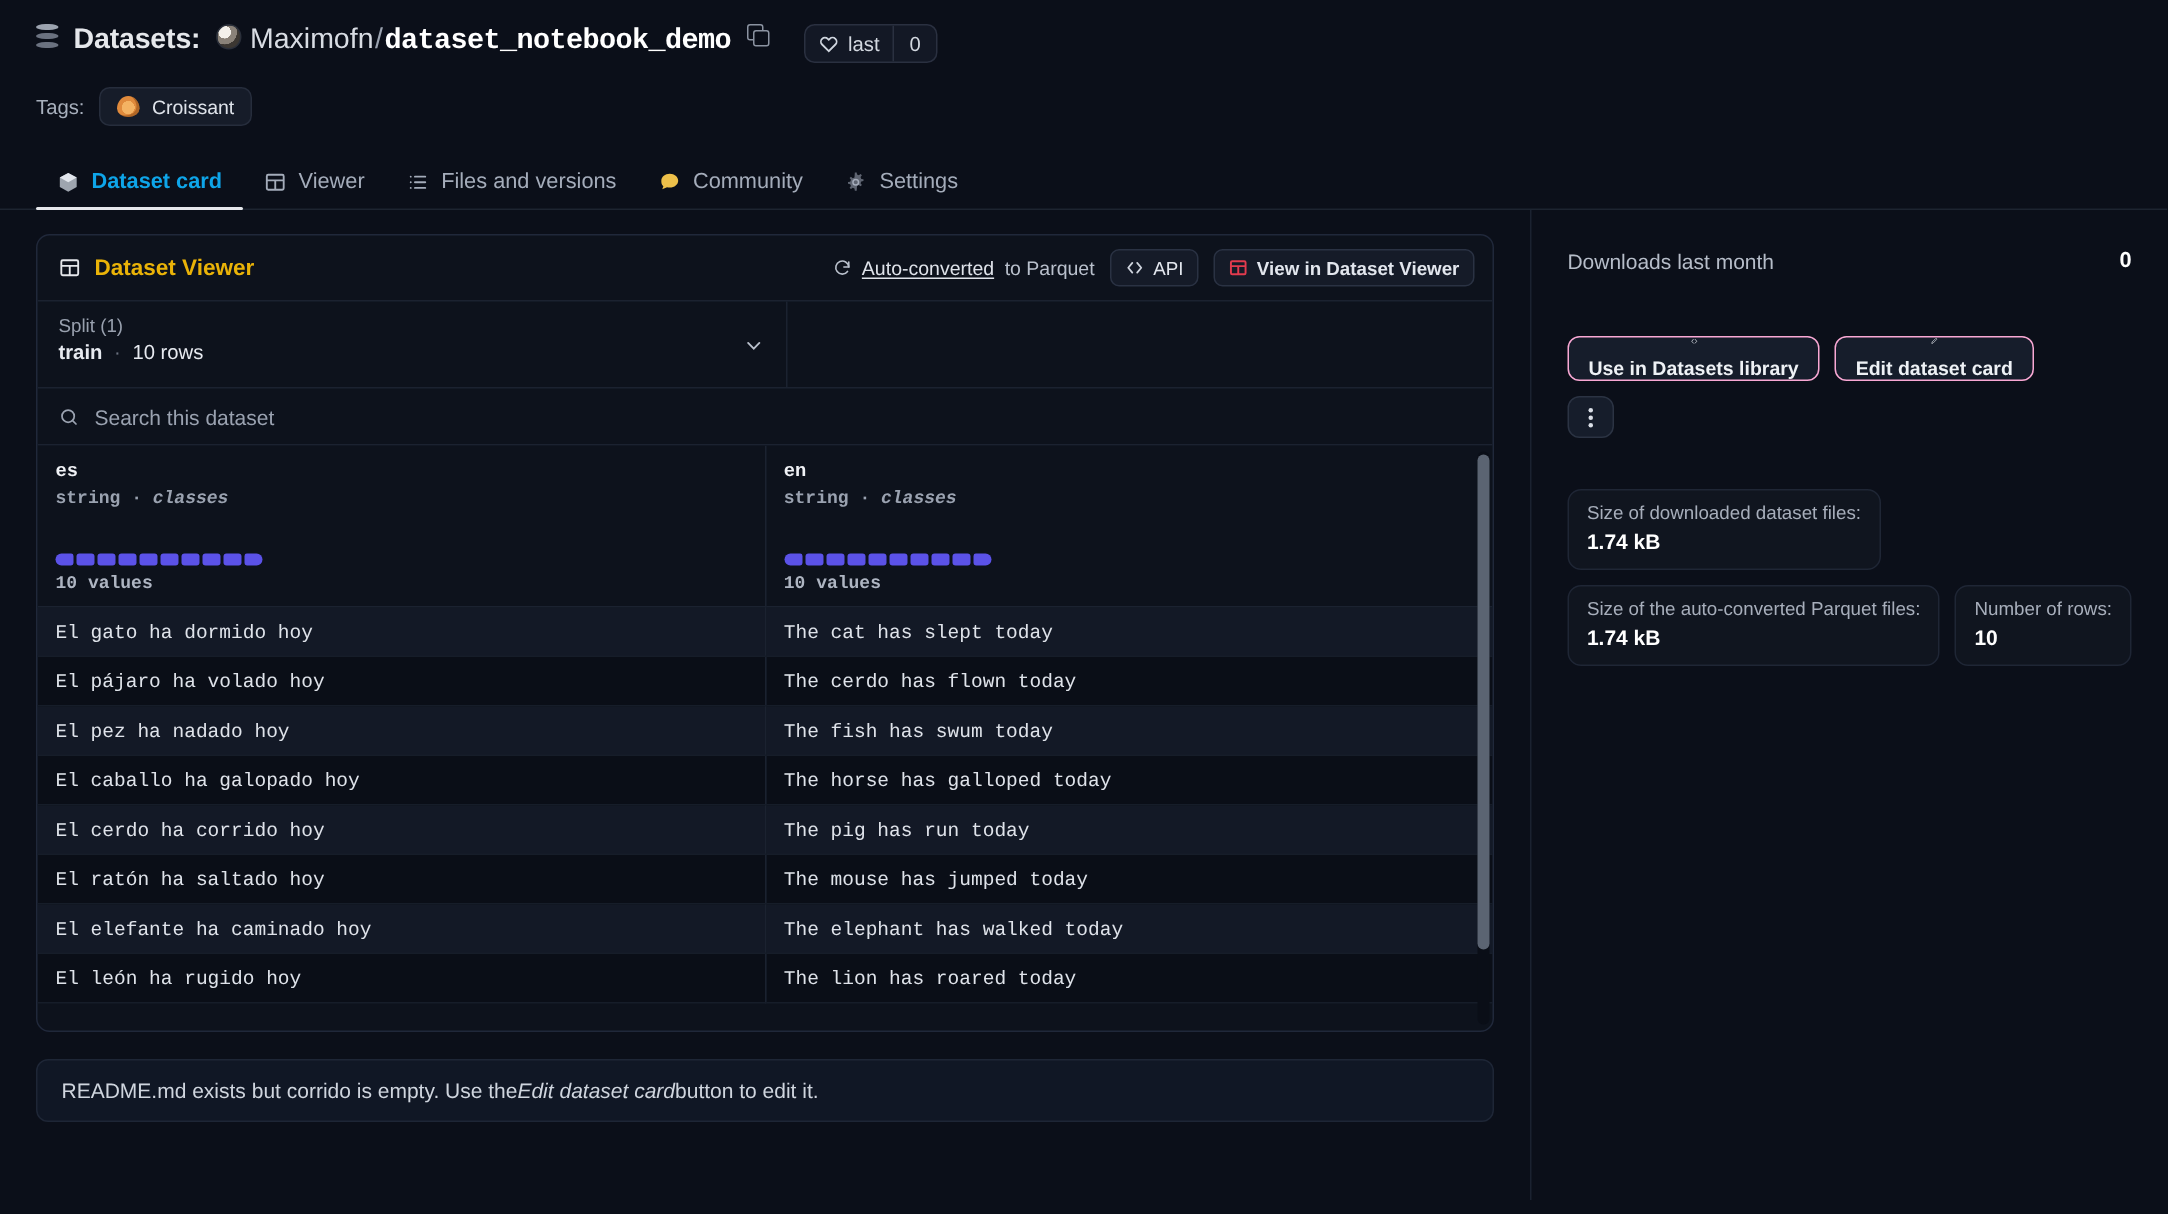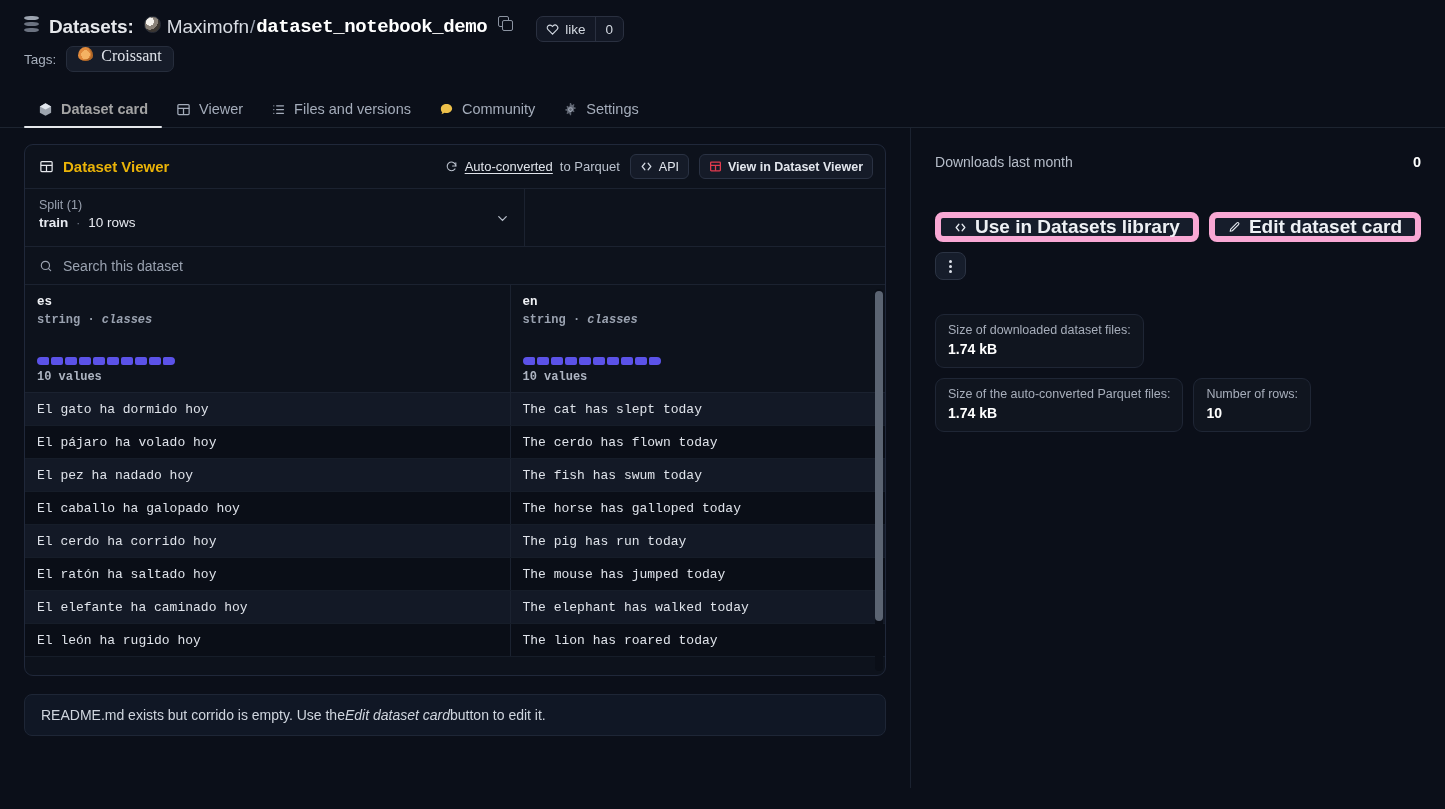--- a/index.html
+++ b/index.html
@@ -41,40 +41,40 @@
   .copy-btn .sq-front { position:absolute; left:4px; top:4px; width:11px; height:11px; border:1.6px solid #8b93a1; border-radius:2px; background:#0b0f19;}
   .like-group {
     display: flex; align-items: stretch; margin-left: 22px;
     border: 1px solid #2a3040; border-radius: 7px; overflow: hidden; height: 26px;
     background: #131825;
   }
   .like-btn { display:flex; align-items:center; gap:6px; padding: 0 9px; font-size: 13.5px; color:#d3d8e0; cursor:pointer;}
   .like-count { display:flex; align-items:center; padding: 0 10px; font-size: 13.5px; color:#d3d8e0; border-left: 1px solid #2a3040;}
   .heart { width: 13px; height: 13px; display:inline-block; }
 
-  .tags-row { display:flex; align-items:center; margin-top: 0; height: 26px; }
+  .tags-row { display:flex; align-items:center; margin-top: 12px; height: 26px; }
   .tags-label { font-size: 13.5px; color: #a8b0bd; margin-right: 10px; }
   .tag-chip {
-    display:flex; align-items:flex-start; gap:8px; height:26px; padding: 0 11px;
+    display:flex; align-items:center; gap:8px; height:26px; padding: 0 11px;
     background: #161c29; border: 1px solid #262d3c; border-radius: 7px;
-    font-size: 16px; color: #dfe3ea; cursor:pointer;font-family:Liberation Serif, serif;
+    font-size: 13px; color: #dfe3ea; cursor:pointer;
   }
   .croissant {
     width: 15px; height: 14px; flex:none;
     background: radial-gradient(ellipse at 50% 55%, #f4b363 0 40%, #e08a3c 41% 100%);
     border-radius: 50% 50% 48% 48%/60% 60% 40% 40%;
     box-shadow: inset -2px -1px 0 rgba(120,60,10,.45);
   }
 
   
   .tabs { display:flex; align-items:flex-end; gap: 0; margin-top: 18px; height: 38px;
           border-bottom: 1px solid #1d2430; padding-left: 24px; }
   .tab { display:flex; align-items:center; gap:8px; padding: 0 14px 10px 14px; font-size:14.5px;
          color:#a4acba; cursor:pointer; position:relative; }
-  .tab.active { color:#a3a3a3; font-weight: 700; }
+  .tab.active { color:#0ea5e9; font-weight: 700; }
   .tab.active:after { content:""; position:absolute; left:0; right:0; bottom:-1px; height:2px; background:#e5e7eb; border-radius:2px;}
   .tab svg { display:block; }
 
   
   .body-wrap { display:flex; height: calc(809px - 149px); }
   .left-col { width: 1036px; padding: 16px 24px 0 24px; border-right: 1px solid #1b2230; }
   .right-col { flex:1; padding: 26px 24px 0 24px; }
 
   
   .viewer-card { border: 1px solid #20283a; border-radius: 9px; overflow: hidden; background:#0d121c; }
@@ -142,22 +142,22 @@
   }
   .readme-note i { font-style: italic; }
 
   
   .dl-row { display:flex; align-items:center; justify-content:space-between; }
   .dl-label { font-size:14px; color:#b6bdc9; }
   .dl-value { font-size:14.5px; color:#ffffff; font-weight:700; }
   .side-btns { display:flex; gap:10px; margin-top: 42px; }
   .side-btn {
     display:flex; align-items:center; gap:8px; height:30px; padding: 0 13px;
-    border:6px solid #f9a8d4; border-radius:8px; background:#161d2b;
-    font-size:19px; color:#eef1f5; font-weight:700; cursor:pointer; white-space:nowrap;
+    border:1px solid #f9a8d4; border-radius:8px; background:#161d2b;
+    font-size:13px; color:#eef1f5; font-weight:700; cursor:pointer; white-space:nowrap;flex-direction:column;
   }
   .dots-btn {
     margin-top:10px; width:31px; height:28px; display:flex; align-items:center; justify-content:center;
     border:1px solid #2b3343; border-radius:8px; background:#161d2b; cursor:pointer;
   }
   .dots-btn .d { width:3px; height:3px; background:#dbe0e8; border-radius:50%; margin:1px 0;}
   .dots-inner { display:flex; flex-direction:column; align-items:center; }
 
   .stat-wrap { margin-top: 34px; }
   .stat-line { display:flex; gap:10px; margin-bottom: 10px; }
@@ -186,21 +186,21 @@
     <a class="repo-name">dataset_notebook_demo</a>
     <span class="copy-btn">
       <span class="sq-back"></span>
         <span class="sq-front"></span>
     </span>
     <div class="like-group">
       <div class="like-btn">
         <svg class="heart" viewBox="0 0 24 24" fill="none" stroke="#cfd5de" stroke-width="2.2">
           <path d="M12 20.5 3.8 12.3a4.9 4.9 0 0 1 7-7l1.2 1.2 1.2-1.2a4.9 4.9 0 0 1 7 7z"></path>
         </svg>
-        <span>like</span>
+        <span>last</span>
       </div>
       <div class="like-count">0</div>
     </div>
   </div>
 
   <div class="tags-row">
     <span class="tags-label">Tags:</span>
     <div class="tag-chip">
       <span class="croissant"></span>
       <span>Croissant</span>

